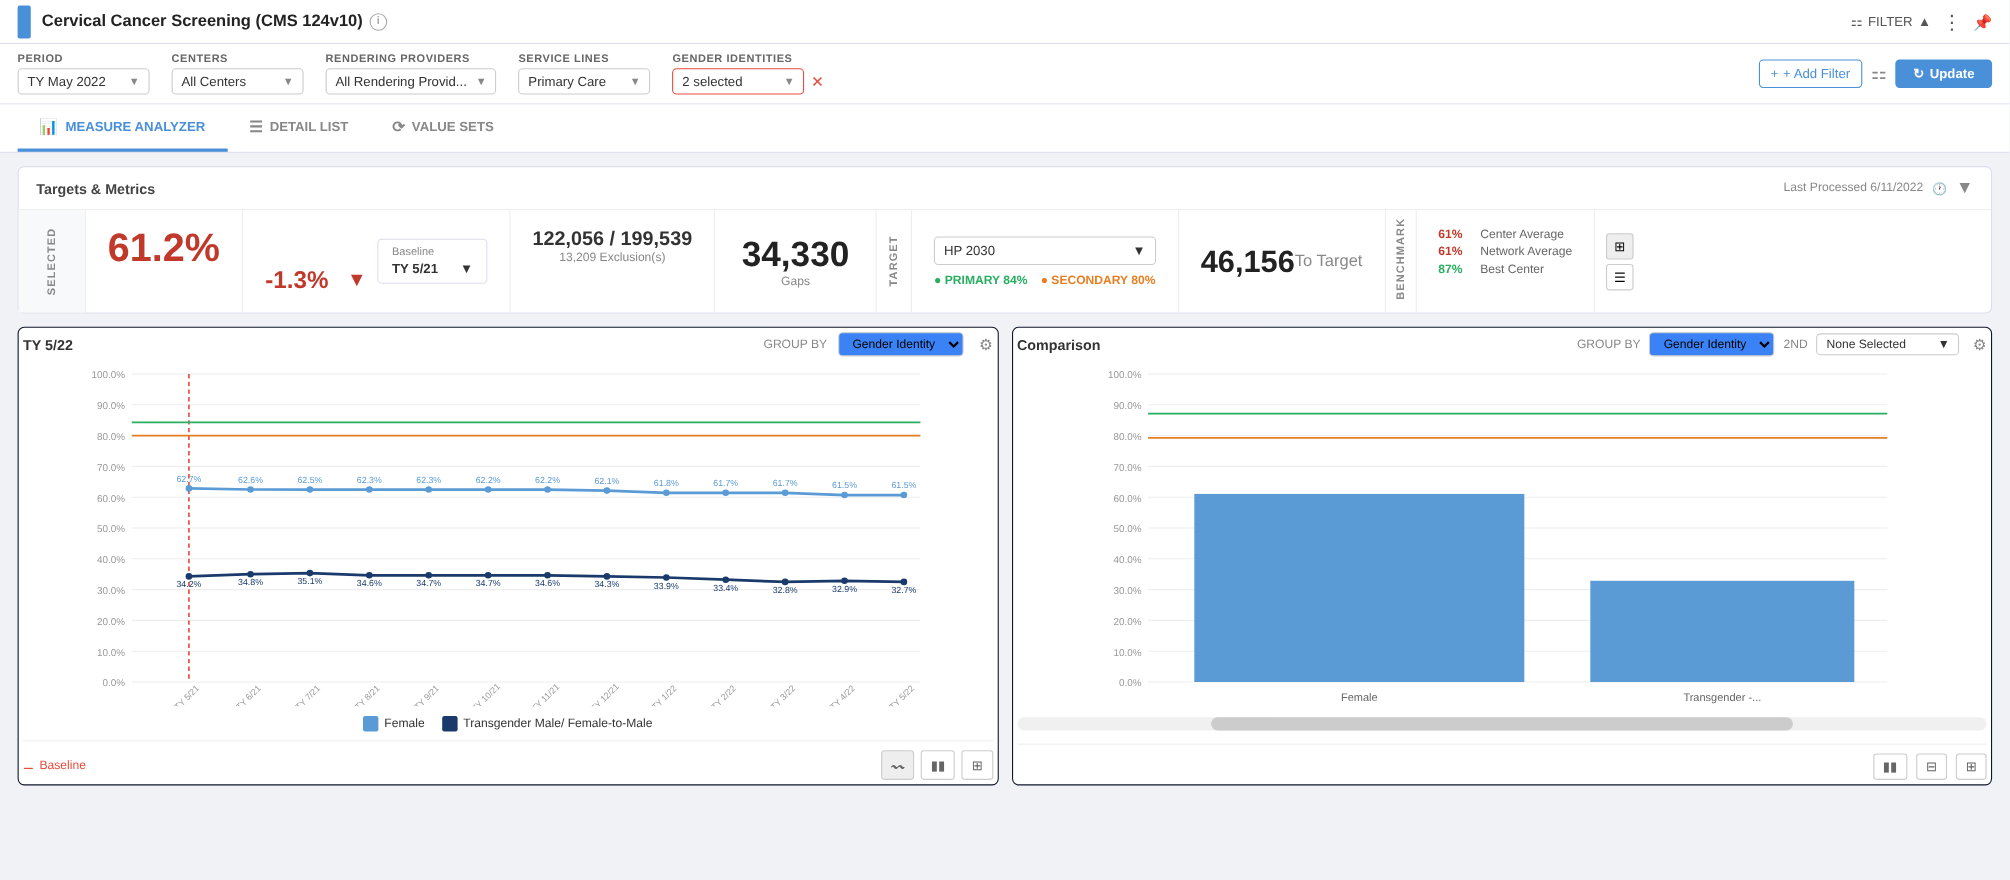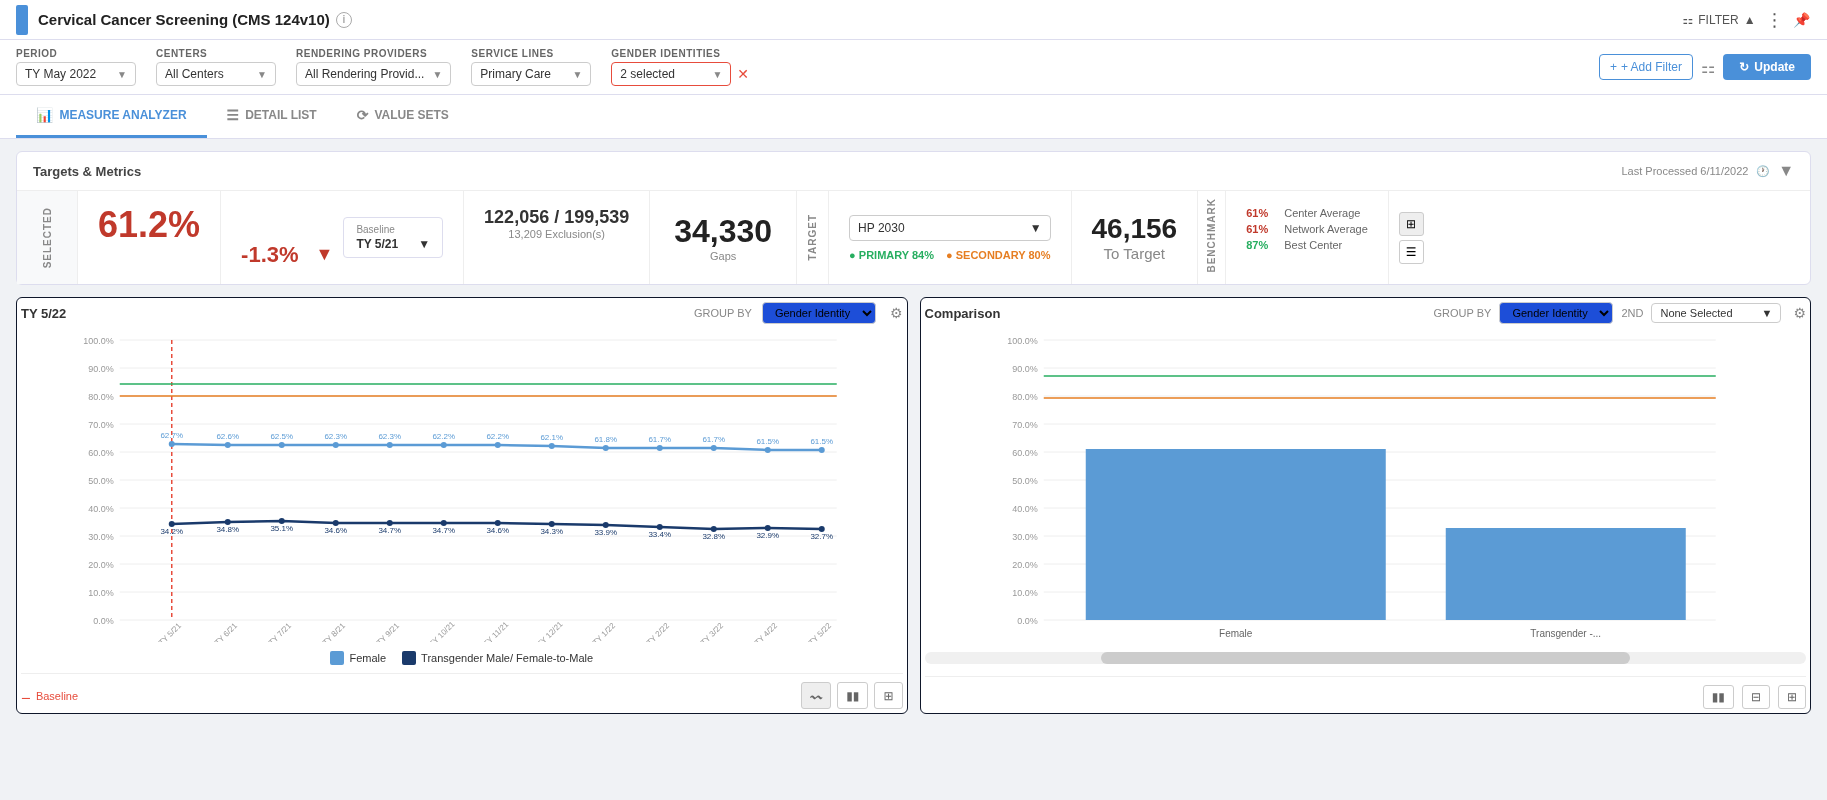--- a/index.html
+++ b/index.html
@@ -62,39 +62,39 @@
     .gaps-section { display: flex; flex-direction: column; align-items: center; justify-content: center; padding: 16px 24px; }
     .gaps-number { font-size: 32px; font-weight: 700; color: #222; }
     .gaps-label { font-size: 11px; color: #888; }
     .target-section { display: flex; align-items: center; justify-content: center; padding: 0 10px; }
     .target-label { writing-mode: vertical-rl; transform: rotate(180deg); font-size: 10px; font-weight: 700; color: #888; letter-spacing: 1px; text-transform: uppercase; }
     .hp-section { padding: 16px 20px; display: flex; flex-direction: column; justify-content: center; min-width: 200px; }
     .hp-select { display: flex; align-items: center; justify-content: space-between; border: 1px solid #ccc; border-radius: 4px; padding: 5px 8px; font-size: 12px; margin-bottom: 8px; }
     .target-indicators { display: flex; gap: 12px; font-size: 11px; font-weight: 600; }
     .ind-primary { color: #27ae60; }
     .ind-secondary { color: #e67e22; }
-    .to-target-section { padding: 16px 20px; display: flex; flex-direction: column; align-items: center; justify-content: center; }
+    .to-target-section { padding: 16px 20px; display: flex; align-items: center; justify-content: center; }
     .to-target-number { font-size: 28px; font-weight: 700; color: #222; }
     .to-target-label { font-size: 15px; color: #888; }
     .bench-label { writing-mode: vertical-rl; transform: rotate(180deg); font-size: 10px; font-weight: 700; color: #888; letter-spacing: 1px; text-transform: uppercase; margin-bottom: 4px; }
     .bench-item { font-size: 11px; display: flex; align-items: center; gap: 16px; }
     .bench-pct-red { color: #c0392b; font-weight: 700; }
     .bench-pct-green { color: #27ae60; font-weight: 700; }
     .bench-text { color: #666; }
     .view-toggle { display: flex; flex-direction: column; gap: 4px; padding: 16px 10px; justify-content: center; }
     .view-btn { border: 1px solid #ccc; background: #fff; border-radius: 3px; padding: 4px 6px; cursor: pointer; font-size: 12px; }
     .view-btn.active { background: #eee; }
 
     
     .charts-row { display: flex; gap: 12px; }
     .chart-card { background: #fff; border: 1px solid #0f172a; border-radius: 6px; flex: 1; padding: 4px; display: flex; flex-direction: column; }
     .chart-header { display: flex; align-items: center; gap: 10px; margin-bottom: 8px; flex-wrap: wrap; }
     .chart-period { font-size: 13px; font-weight: 600; color: #333; }
     .chart-group-label { font-size: 11px; color: #888; margin-left: auto; }
-    .chart-group-select { border: 1px solid #ccc; border-radius: 4px; padding: 3px 8px; font-size: 11px; background: #1d4ed8; cursor: pointer; }
+    .chart-group-select { border: 1px solid #ccc; border-radius: 4px; padding: 3px 8px; font-size: 11px; background: #3b82f6; cursor: pointer; }
     .chart-settings { color: #888; cursor: pointer; background: none; border: none; font-size: 14px; margin-left: 4px; }
 
     
     .chart-area { flex: 1; }
     svg text { font-family: 'Segoe UI', Arial, sans-serif; }
 
     
     .legend { display: flex; gap: 16px; margin-top: 6px; justify-content: center; font-size: 11px; align-items: center; }
     .legend-item { display: flex; align-items: center; gap: 5px; }
     .legend-swatch { width: 14px; height: 14px; border-radius: 2px; }

